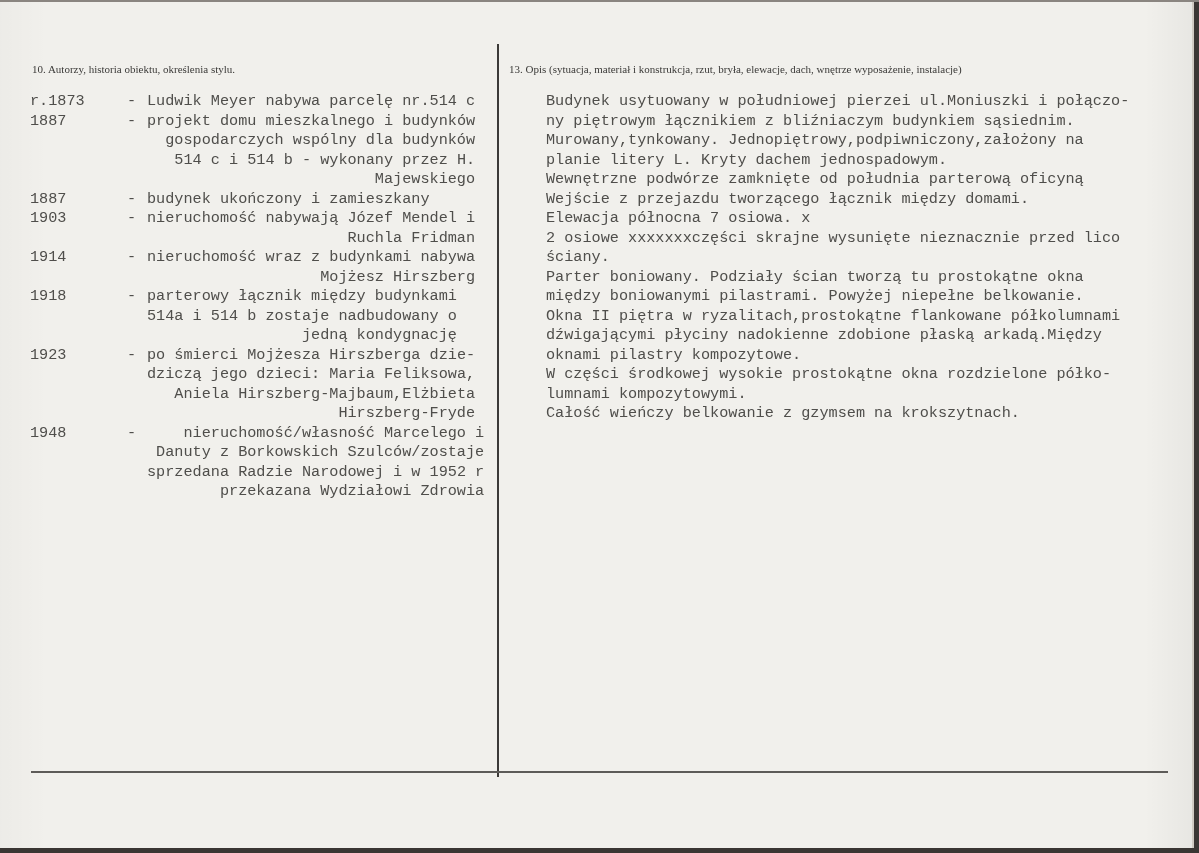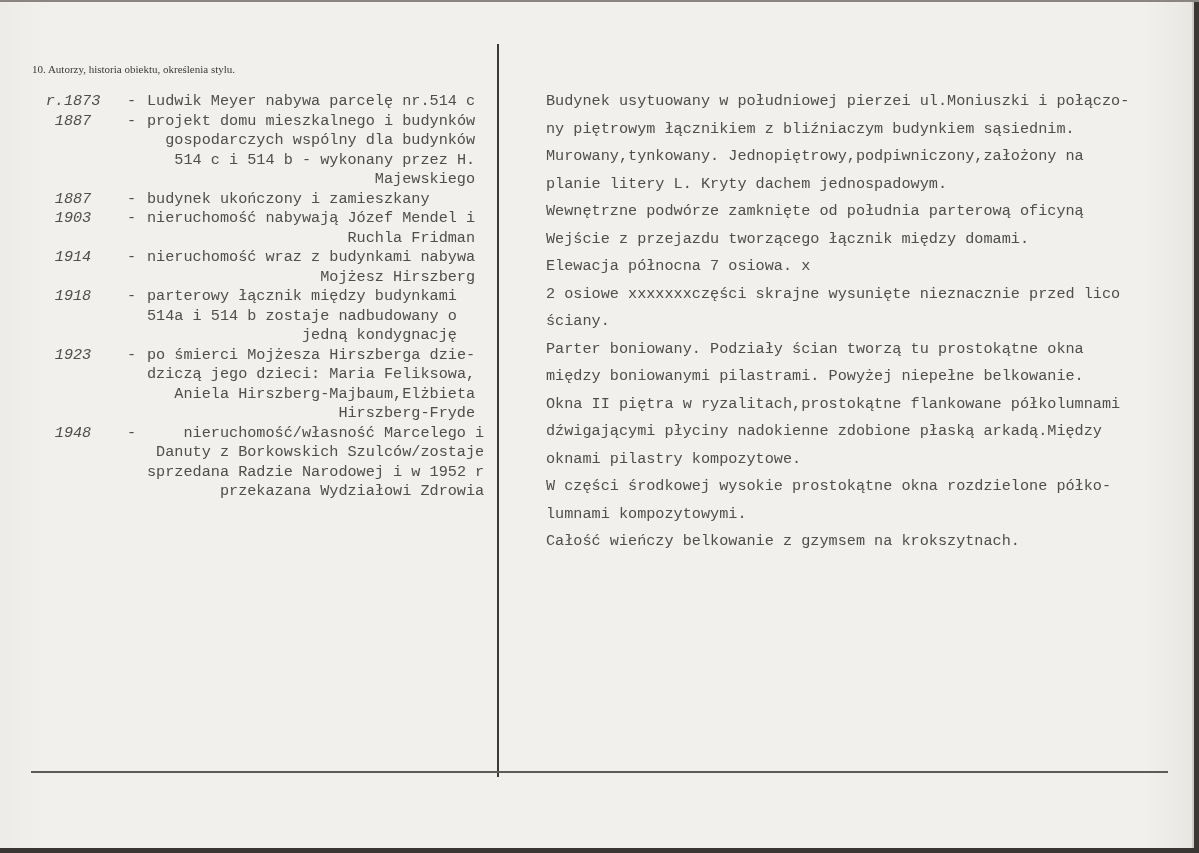--- a/index.html
+++ b/index.html
@@ -38,36 +38,37 @@
       font-family: "Liberation Mono", monospace;
       font-size: 15.2px;
       color: #4f4e4b;
       line-height: 19.5px;
       white-space: pre;
     }
     .history {
       position: absolute; left: 30px; top: 92px;
     }
     .hist-row { display: flex; }
-    .hist-year { width: 86px; text-align: center; font-style: italic; }
+    .hist-year { width: 86px; text-align: left; }
     .hist-dash { width: 31px; text-align: center; }
     .hist-text { display: flex; flex-direction: column; align-items: flex-end; }
     .desc {
       position: absolute; left: 546px; top: 92px;
-      display: flex; flex-direction: column; gap: 8px;
+      display: flex; flex-direction: column;
     }
     .paragraph-line { display: block; }
   </style>
 </head>
 <body>
 
 <div class="sheet">
   <div class="top-edge"></div>
 
   <div id="hdr12" class="section-header">10. Autorzy, historia obiektu, określenia stylu.</div>
+  <div id="hdr13" class="section-header">13. Opis (sytuacja, materiał i konstrukcja, rzut, bryła, elewacje, dach, wnętrze wyposażenie, instalacje)</div>
 
   <div class="divider-v"></div>
   <div class="divider-h"></div>
 
   <div class="history typed" id="history"><div class="hist-row"><span class="hist-year">r.1873</span><span class="hist-dash">-</span><span class="hist-text"><span>Ludwik Meyer nabywa parcelę nr.514 c</span></span></div><div class="hist-row"><span class="hist-year">1887</span><span class="hist-dash">-</span><span class="hist-text"><span>projekt domu mieszkalnego i budynków</span><span>gospodarczych wspólny dla budynków</span><span>514 c i 514 b - wykonany przez H.</span><span>Majewskiego</span></span></div><div class="hist-row"><span class="hist-year">1887</span><span class="hist-dash">-</span><span class="hist-text"><span>budynek ukończony i zamieszkany</span></span></div><div class="hist-row"><span class="hist-year">1903</span><span class="hist-dash">-</span><span class="hist-text"><span>nieruchomość nabywają Józef Mendel i</span><span>Ruchla Fridman</span></span></div><div class="hist-row"><span class="hist-year">1914</span><span class="hist-dash">-</span><span class="hist-text"><span>nieruchomość wraz z budynkami nabywa</span><span>Mojżesz Hirszberg</span></span></div><div class="hist-row"><span class="hist-year">1918</span><span class="hist-dash">-</span><span class="hist-text"><span>parterowy łącznik między budynkami</span><span>514a i 514 b zostaje nadbudowany o</span><span>jedną kondygnację</span></span></div><div class="hist-row"><span class="hist-year">1923</span><span class="hist-dash">-</span><span class="hist-text"><span>po śmierci Mojżesza Hirszberga dzie-</span><span>dziczą jego dzieci: Maria Feliksowa,</span><span>Aniela Hirszberg-Majbaum,Elżbieta</span><span>Hirszberg-Fryde</span></span></div><div class="hist-row"><span class="hist-year">1948</span><span class="hist-dash">-</span><span class="hist-text"><span>nieruchomość/własność Marcelego i</span><span>Danuty z Borkowskich Szulców/zostaje</span><span>sprzedana Radzie Narodowej i w 1952 r</span><span>przekazana Wydziałowi Zdrowia</span></span></div></div>
 
   <div class="desc typed" id="desc"><span class="paragraph-line">Budynek usytuowany w południowej pierzei ul.Moniuszki i połączo-</span><span class="paragraph-line">ny piętrowym łącznikiem z bliźniaczym budynkiem sąsiednim.</span><span class="paragraph-line">Murowany,tynkowany. Jednopiętrowy,podpiwniczony,założony na</span><span class="paragraph-line">planie litery L. Kryty dachem jednospadowym.</span><span class="paragraph-line">Wewnętrzne podwórze zamknięte od południa parterową oficyną</span><span class="paragraph-line">Wejście z przejazdu tworzącego łącznik między domami.</span><span class="paragraph-line">Elewacja północna 7 osiowa. x</span><span class="paragraph-line">2 osiowe xxxxxxxczęści skrajne wysunięte nieznacznie przed lico</span><span class="paragraph-line">ściany.</span><span class="paragraph-line">Parter boniowany. Podziały ścian tworzą tu prostokątne okna</span><span class="paragraph-line">między boniowanymi pilastrami. Powyżej niepełne belkowanie.</span><span class="paragraph-line">Okna II piętra w ryzalitach,prostokątne flankowane półkolumnami</span><span class="paragraph-line">dźwigającymi płyciny nadokienne zdobione płaską arkadą.Między</span><span class="paragraph-line">oknami pilastry kompozytowe.</span><span class="paragraph-line">W części środkowej wysokie prostokątne okna rozdzielone półko-</span><span class="paragraph-line">lumnami kompozytowymi.</span><span class="paragraph-line">Całość wieńczy belkowanie z gzymsem na krokszytnach.</span></div>
 </div>
 
 </body></html>

